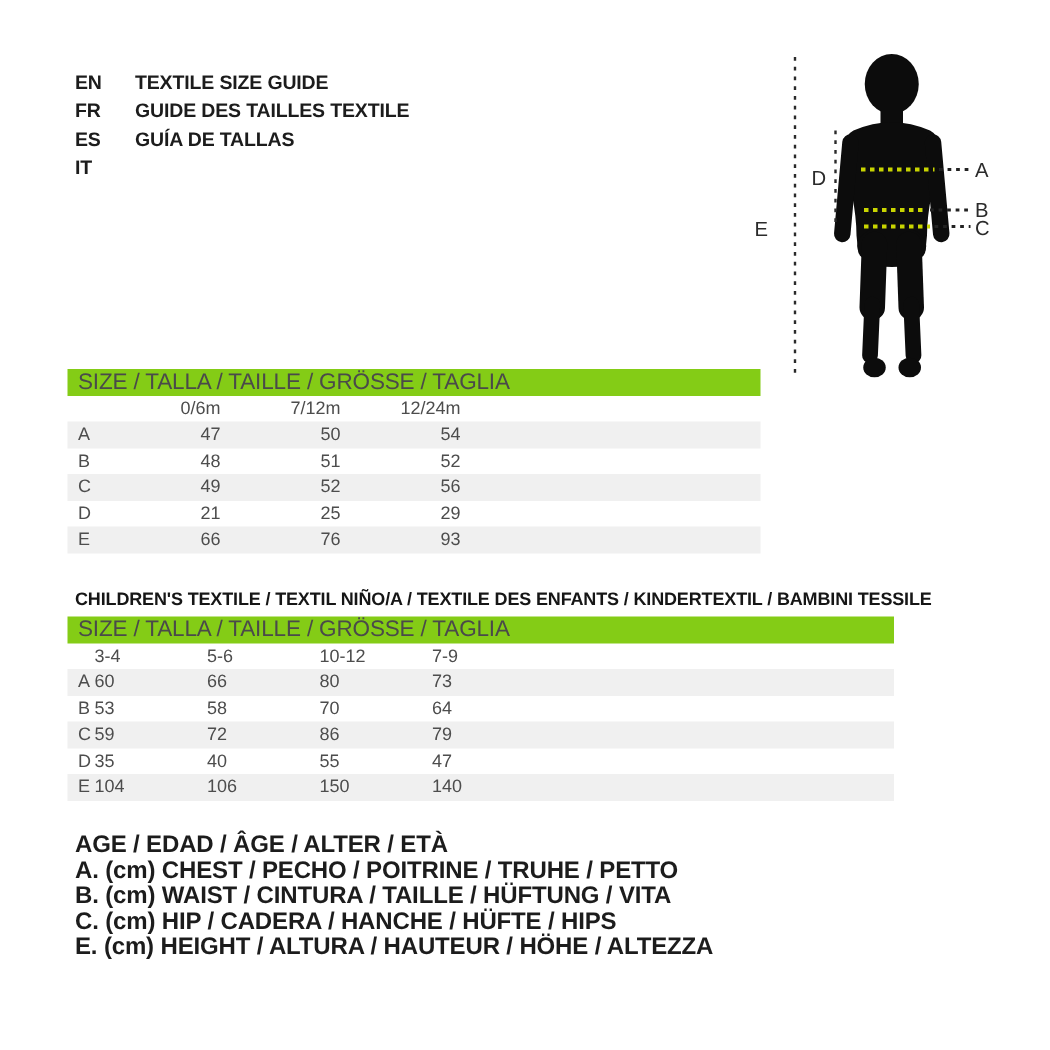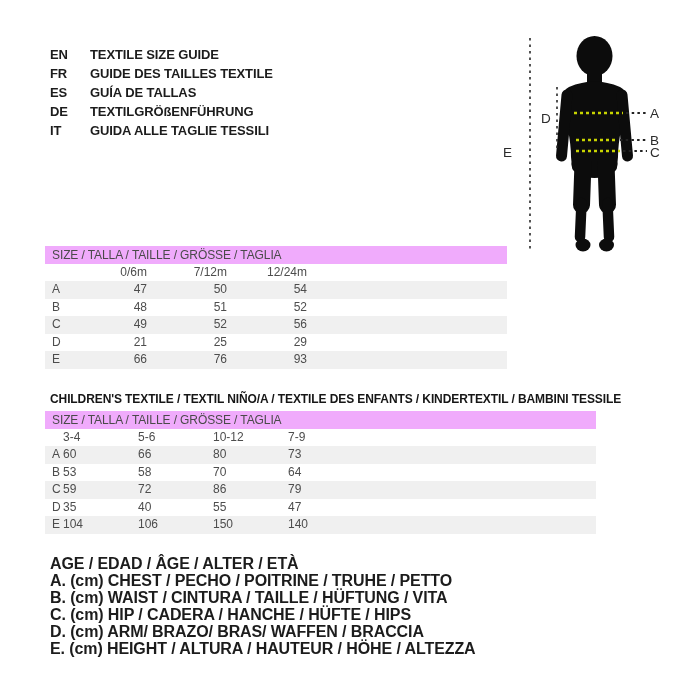--- a/index.html
+++ b/index.html
@@ -17,22 +17,22 @@
   .figure { position:absolute; left:495px; top:25px; width:205px; height:235px; }
   
   .table-title { position:absolute; left:50px; font-size:12px; font-weight:700;
     letter-spacing:-0.1px; color:#161616; white-space:nowrap; }
   .babies-title { top:221px; }
   .children-title { top:392px; }
   
   .size-table { position:absolute; left:45px; font-size:12px; color:#4d4d4d; }
   .babies-table { top:246px; width:462px; }
   .children-table { top:411px; width:551px; }
-  .st-header { background:#f0abfc; height:18px; line-height:18px;
-    padding-left:7px; font-size:12px; color:#4a4a4a; letter-spacing:-0.1px; }
+  .st-header { background:#84cc16; height:18px; line-height:18px;
+    padding-left:7px; font-size:15px; color:#4a4a4a; letter-spacing:-0.1px; }
   .st-cols, .st-row { display:flex; }
   .st-cols { height:17px; line-height:17px; }
   .st-row { height:17.5px; line-height:17.5px; }
   .st-rows .st-row:nth-child(odd) { background:#f0f0f0; }
   .cell-label { padding-left:7px; }
   .babies-table .cell-label { width:22px; }
   .children-table .cell-label { width:18px; }
   .babies-table .cell { width:80px; text-align:right; }
   .children-table .cell { width:75px; text-align:left; }
   
@@ -53,26 +53,21 @@
     </div>
     <div class="lang-row">
       <span class="lang-code">FR</span>
       <span class="lang-title">GUIDE DES TAILLES TEXTILE</span>
     </div>
     <div class="lang-row">
       <span class="lang-code">ES</span>
       <span class="lang-title">GUÍA DE TALLAS</span>
     </div>
     <div class="lang-row">
-      <span class="lang-code">DE</span>
-      <span class="lang-title">TEXTILGRÖßENFÜHRUNG</span>
-    </div>
-    <div class="lang-row">
       <span class="lang-code">IT</span>
-      <span class="lang-title">GUIDA ALLE TAGLIE TESSILI</span>
     </div>
   </div>
 
   <svg class="figure" viewBox="0 0 205 235" xmlns="http://www.w3.org/2000/svg">
 
     <g fill="#0c0c0c" stroke="none">
       <ellipse cx="99.5" cy="31" rx="18" ry="20"></ellipse>
       <rect x="92" y="42" width="15" height="22"></rect>
       <path d="M 74,62 Q 99.5,51 125,62 Q 131,65 131,73 L 126,105 Q 123,120 123,132 L 122,142 Q 122,150 99.5,150 Q 77,150 77,142 L 76,132 Q 76,120 73,105 L 68,73 Q 68,65 74,62 Z"></path>
       <ellipse cx="99.5" cy="139" rx="23" ry="14"></ellipse>
@@ -198,17 +193,16 @@
         <span class="cell">140</span>
       </div>
     </div>
   </div>
 
   <div class="legend">
     <div class="legend-line">AGE / EDAD / ÂGE / ALTER / ETÀ</div>
     <div class="legend-line">A. (cm) CHEST / PECHO / POITRINE / TRUHE / PETTO</div>
     <div class="legend-line">B. (cm) WAIST / CINTURA / TAILLE / HÜFTUNG / VITA</div>
     <div class="legend-line">C. (cm) HIP / CADERA / HANCHE / HÜFTE / HIPS</div>
-    <div class="legend-line">D. (cm) ARM/ BRAZO/ BRAS/ WAFFEN / BRACCIA</div>
     <div class="legend-line">E. (cm) HEIGHT / ALTURA / HAUTEUR / HÖHE / ALTEZZA</div>
   </div>
 
 </div>
 
 </body></html>

